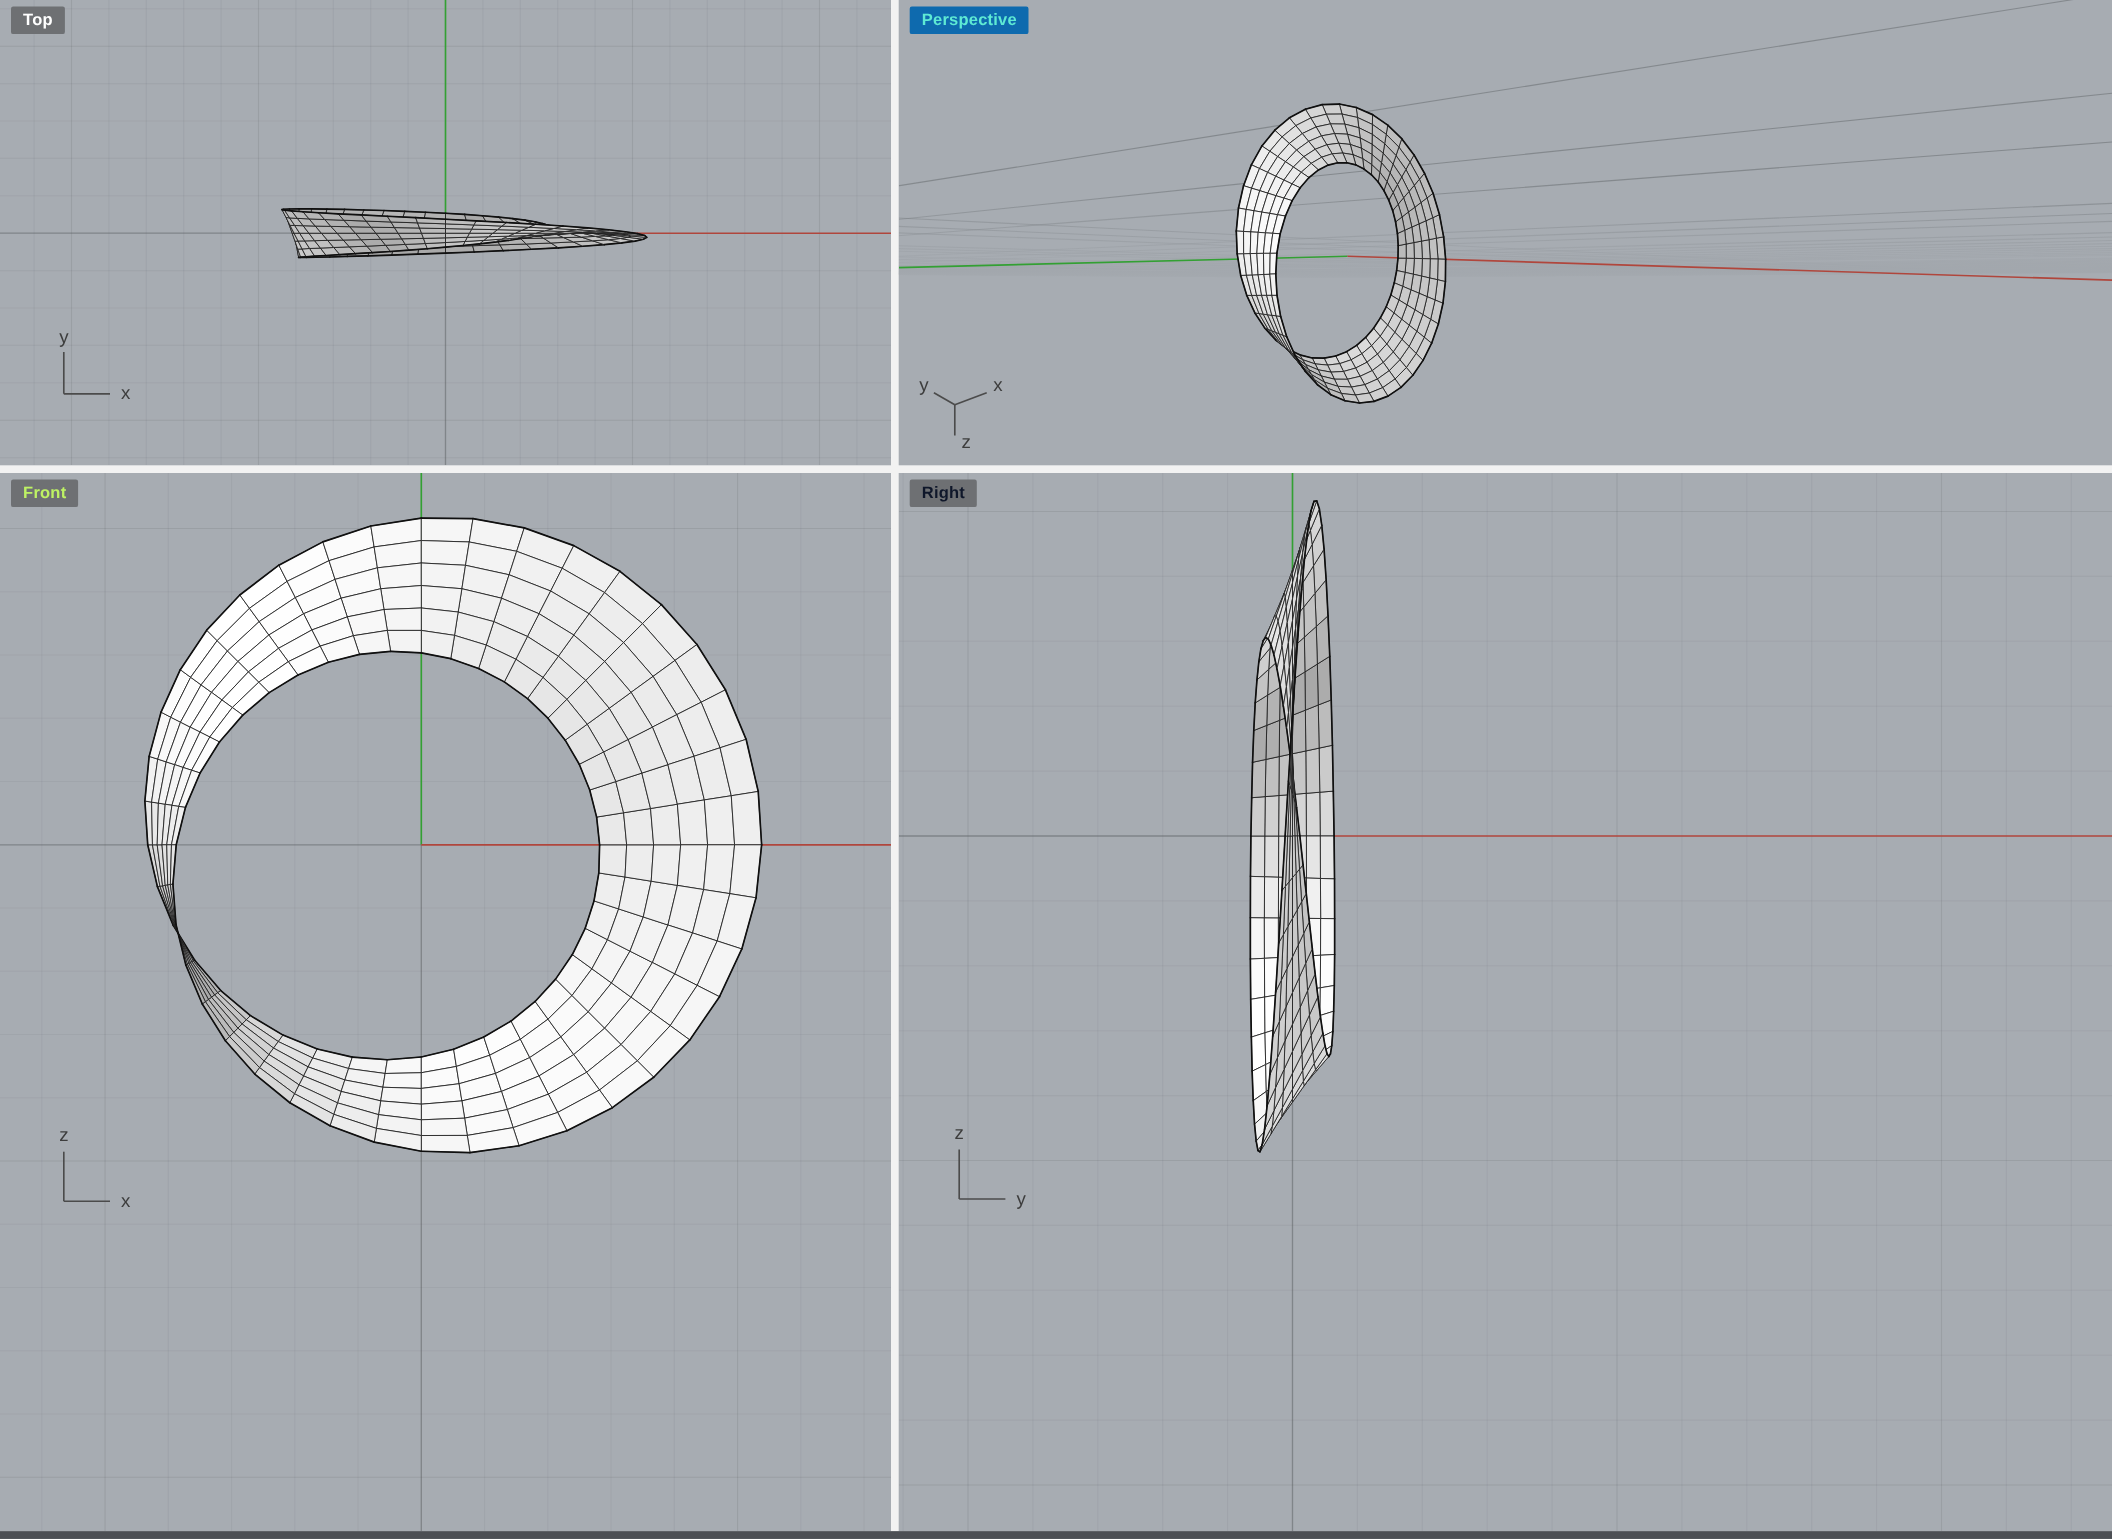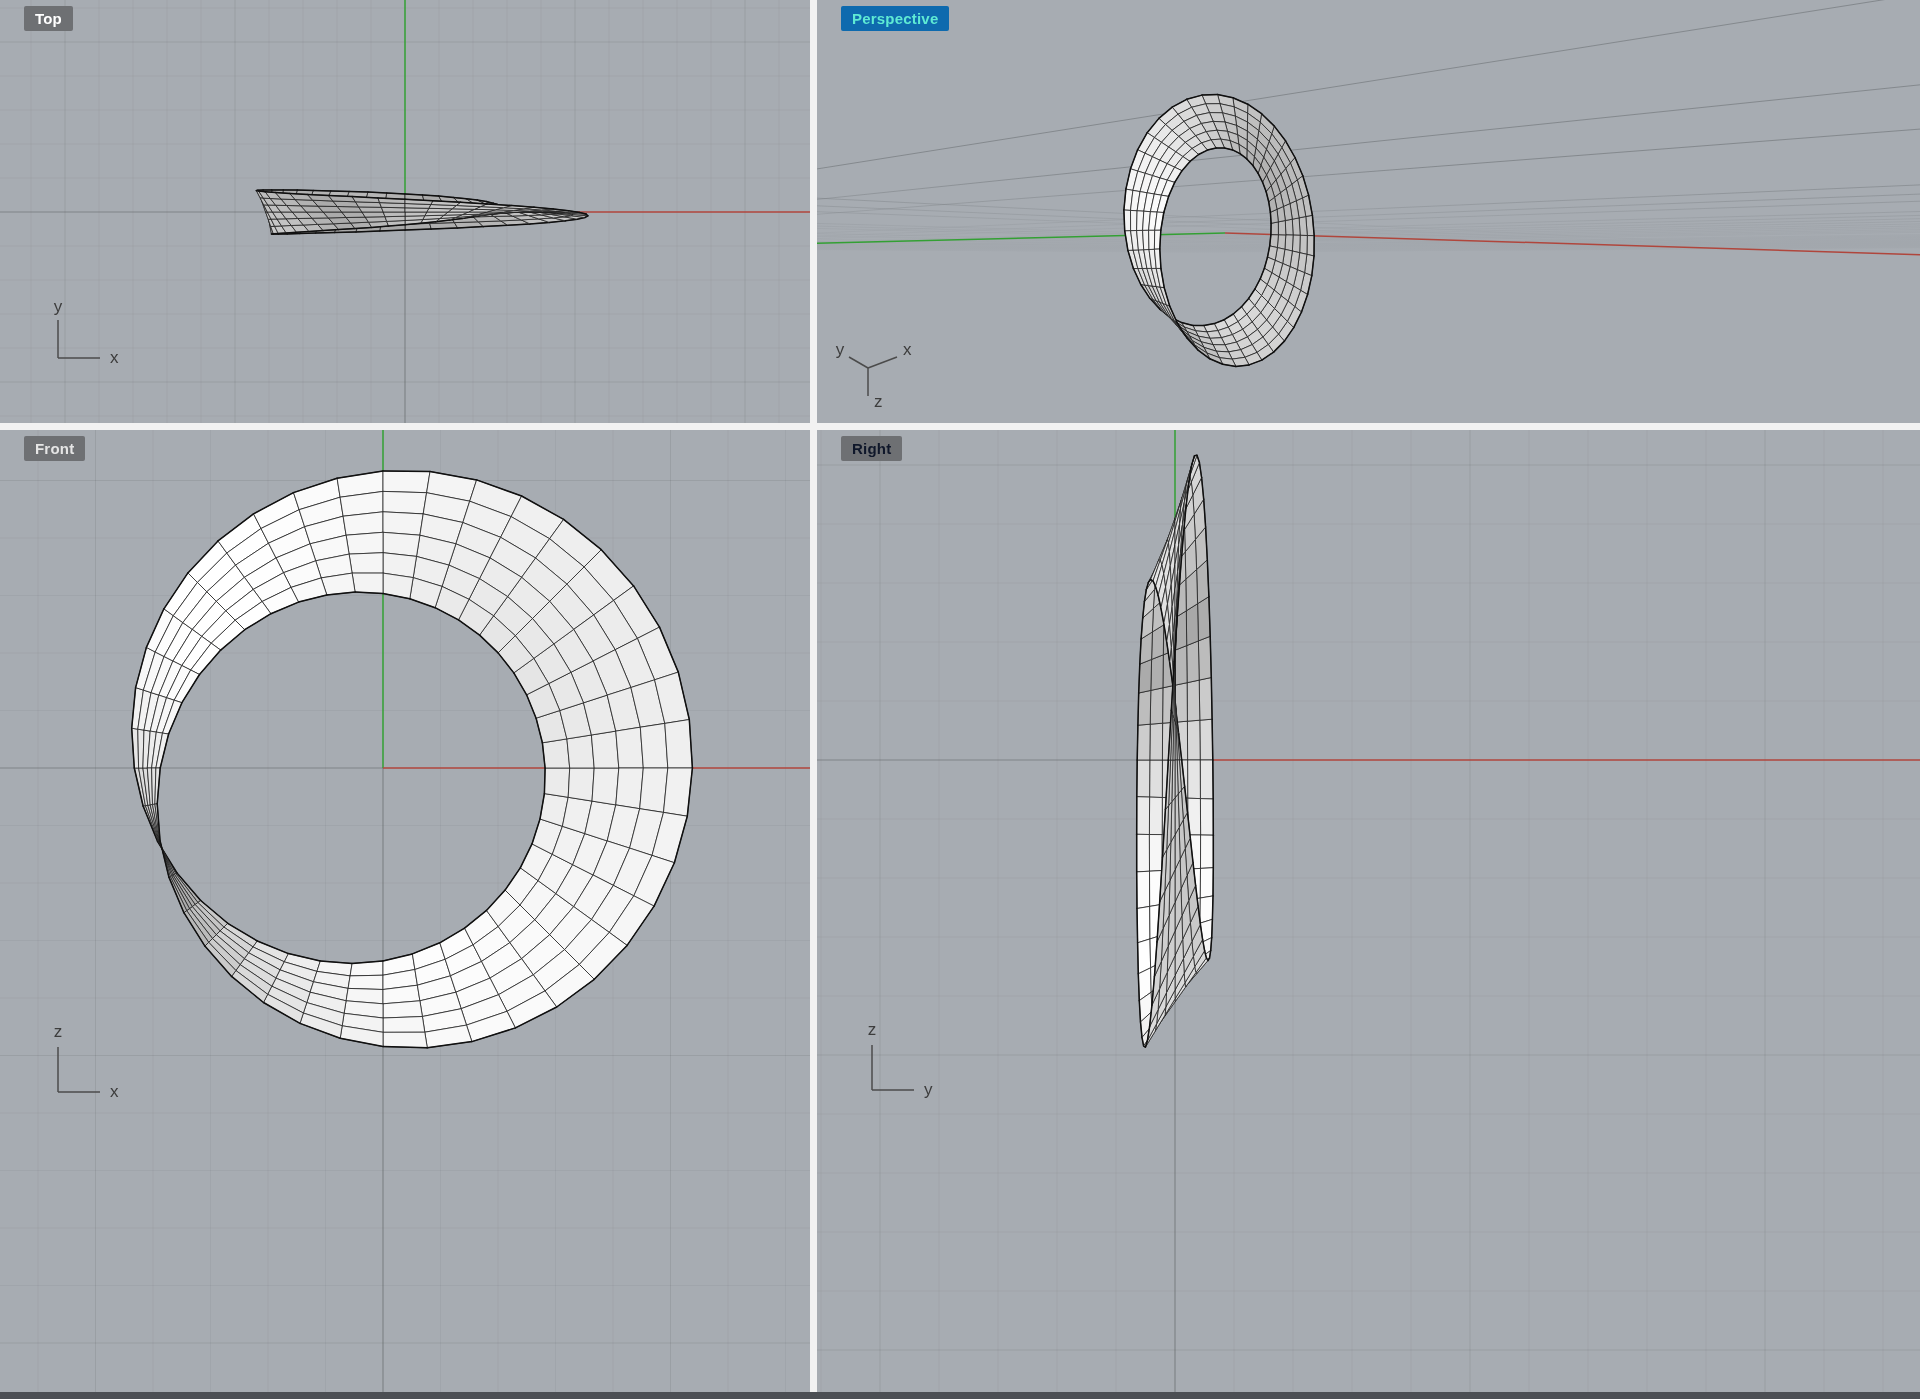--- a/index.html
+++ b/index.html
@@ -1,20 +1,20 @@
 <!DOCTYPE html>
 <html><head>
 <meta charset="utf-8">
 <style>
   html,body{margin:0;padding:0;background:#4c4f54;}
   .app{position:relative;width:1920px;height:1399px;overflow:hidden;
        font-family:"Liberation Sans","DejaVu Sans",sans-serif;}
   .viewport{position:absolute;overflow:hidden;}
   .viewport svg{display:block;position:absolute;left:0;top:0;}
-  .vp-label{position:absolute;top:6px;left:24px;padding:4px 11px;font-size:15px;
+  .vp-label{position:absolute;top:6px;left:10px;padding:4px 11px;font-size:15px;
             font-weight:700;border-radius:2px;letter-spacing:.2px;user-select:none;}
   .splitter{position:absolute;}
   .bottom-strip{position:absolute;}
   svg text{font-family:"Liberation Sans","DejaVu Sans",sans-serif;font-size:17px;}
 </style>
 </head>
 <body>
 
 <div class="app" style="background: rgb(167, 172, 178);">
 
@@ -1220,21 +1220,21 @@
             <line x1="160.0" y1="410.4" x2="168.9" y2="447.1" stroke="#101010" stroke-width="1.5" stroke-linecap="round"></line>
           </g>
         </g>
       <g class="gizmo">
         <line x1="58" y1="662" x2="58" y2="617" stroke="#4b4b4b" stroke-width="1.5"></line>
         <line x1="58" y1="662" x2="100" y2="662" stroke="#4b4b4b" stroke-width="1.5"></line>
         <text x="58" y="607" text-anchor="middle" fill="#3d3d3d">z</text>
         <text x="110" y="667" text-anchor="start" fill="#3d3d3d">x</text>
       </g>
     </svg>
-    <div class="vp-label" style="background: rgb(110, 112, 115); color: #e5e5e5;">Front</div>
+    <div class="vp-label" style="background: rgb(110, 112, 115); color: #bef264;">Front</div>
   </div>
 
   <div class="viewport" id="vp-right" style="left: 817px; top: 430px; width: 1103px; height: 962px; background: rgb(167, 172, 178);">
     <svg id="svg-right" width="1103" height="962">
         <g>
           <g>
             <line x1="4.0" y1="0" x2="4.0" y2="962" stroke="rgba(42,46,50,0.05)" stroke-width="1"></line>
             <line x1="63.0" y1="0" x2="63.0" y2="962" stroke="rgba(42,46,50,0.1)" stroke-width="1"></line>
             <line x1="122.0" y1="0" x2="122.0" y2="962" stroke="rgba(42,46,50,0.05)" stroke-width="1"></line>
             <line x1="181.0" y1="0" x2="181.0" y2="962" stroke="rgba(42,46,50,0.05)" stroke-width="1"></line>

